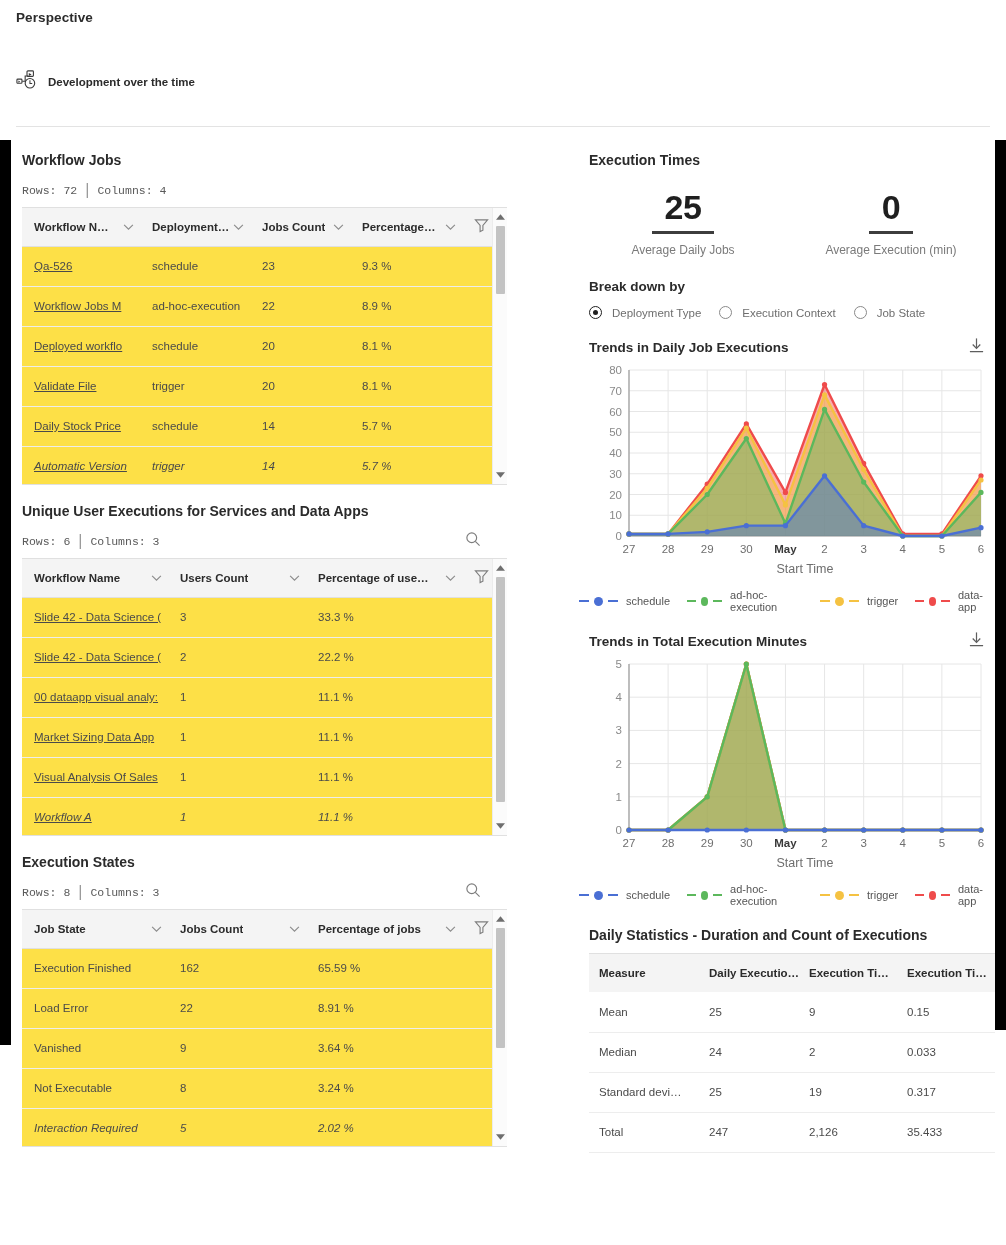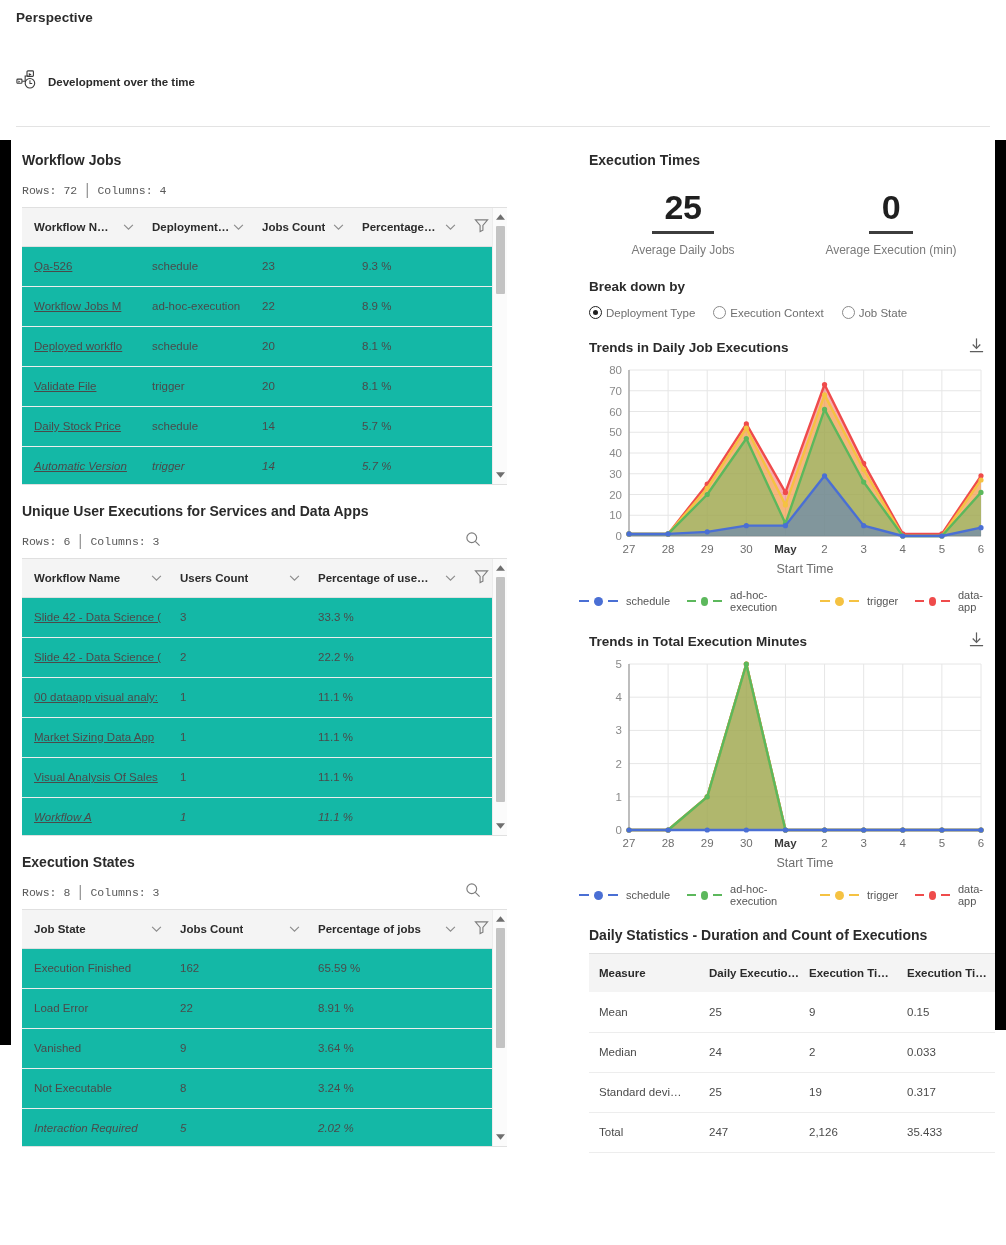--- a/index.html
+++ b/index.html
@@ -33,21 +33,21 @@
 
   .section-title { font-size:14px; font-weight:bold; color:#2b2b2b; margin:12px 0 0 11px; }
   .meta-row { display:flex; align-items:center; margin:13px 0 8px 11px; height:18px; }
   .meta-txt { font-size:11.5px; color:#5a5a5a;font-family:Liberation Mono, monospace; }
   .meta-sep { color:#9a9a9a; margin:0 8px; }
   .meta-spacer { flex:1; }
   .search-ic { margin-right:26px; cursor:pointer; }
 
   
   .tbl-wrap { margin-left:11px; border-top:1px solid #e0e0e0; border-bottom:1px solid #e0e0e0;
-              position:relative; background:#14b8a6; }
+              position:relative; background:#fde047; }
   table.grid { border-collapse:collapse; width:100%; table-layout:fixed; }
   table.grid thead th {
     background:#f4f4f4; text-align:left; font-size:11.5px; font-weight:bold; color:#2b2b2b;
     padding:0 6px 0 12px; height:38px; border-bottom:1px solid #e0e0e0; white-space:nowrap;
     overflow:hidden;
   }
   table.grid tbody td {
     font-size:11.5px; color:#4a4a4a; padding:0 6px 0 12px; height:40px;
     border-bottom:1px solid #ededed; white-space:nowrap; overflow:hidden;
   }
@@ -70,21 +70,21 @@
 
   
   .kpi-row { display:flex; margin:22px 0 0 0; }
   .kpi { flex:1; text-align:center; }
   .kpi .num { font-size:34px; font-weight:bold; color:#1f1f1f; line-height:1; letter-spacing:-.5px;
               display:inline-block; padding:0 13px 7px 13px; border-bottom:3px solid #3d3d3d; }
   .kpi .cap { font-size:12px; color:#7a7a7a; margin-top:9px; }
 
   .bd-title { font-size:13.5px; font-weight:bold; color:#2b2b2b; margin:22px 0 0 10px; }
   .radio-row { display:flex; align-items:center; gap:6px; margin:12px 0 0 10px; font-size:11.5px; color:#6e6e6e; }
-  .radio-item { display:flex; align-items:center; gap:4px; margin-right:12px; cursor:pointer; }
+  .radio-item { display:flex; align-items:center; gap:10px; margin-right:12px; cursor:pointer; }
   .rd { width:13px; height:13px; border-radius:50%; border:1.6px solid #8a8a8a; background:#fff;
         position:relative; flex:0 0 auto; }
   .rd.on { border-color:#1f1f1f; }
   .rd.on:after { content:""; position:absolute; left:2.7px; top:2.7px; width:5.6px; height:5.6px;
                  border-radius:50%; background:#1f1f1f; }
 
   
   .chart-head { display:flex; align-items:center; margin:18px 0 0 10px; padding-right:10px; }
   .chart-head .ct { font-size:13.5px; font-weight:bold; color:#2b2b2b; }
   .chart-head .dl { margin-left:auto; cursor:pointer; }

